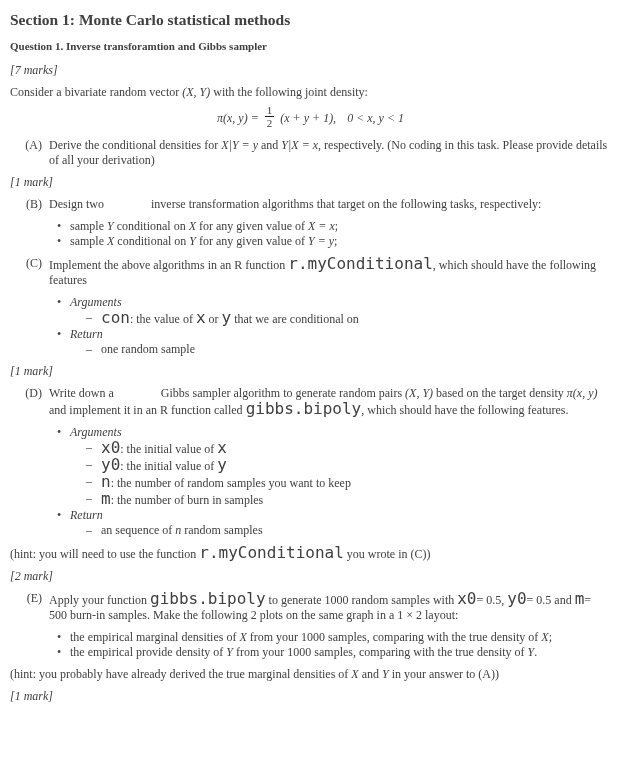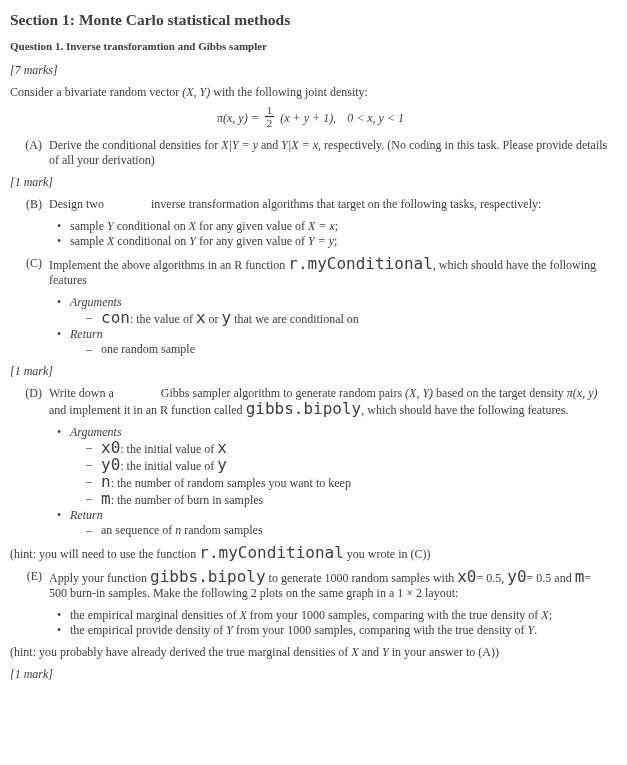--- a/index.html
+++ b/index.html
@@ -126,20 +126,21 @@
     <div class="b1">
       <span class="mk">•</span>
       <span class="body"><span class="r-i">Return</span></span>
     </div>
     <div class="b2">
       <span class="mk">–</span>
       <span class="body"><span class="r-n">an sequence of </span><span class="r-m">n</span><span class="r-n"> random samples</span></span>
     </div>
   </div>
   <div class="para"><span class="r-n">(hint: you will need to use the function </span><span class="r-c">r.myConditional</span><span class="r-n"> you wrote in (C))</span></div>
+  <div class="marks">[2 mark]</div>
 
   <div class="item">
     <span class="label">(E)</span>
     <span class="body"><span class="r-n">Apply your function </span><span class="r-c">gibbs.bipoly</span><span class="r-n"> to generate 1000 random samples with </span><span class="r-c">x0</span><span class="r-n">= 0.5, </span><span class="r-c">y0</span><span class="r-n">= 0.5 and </span><span class="r-c">m</span><span class="r-n">= 500 burn-in samples. Make the following 2 plots on the same graph in a 1 × 2 layout:</span></span>
   </div>
   <div class="list">
     <div class="b1">
       <span class="mk">•</span>
       <span class="body"><span class="r-n">the empirical marginal densities of </span><span class="r-m">X</span><span class="r-n"> from your 1000 samples, comparing with the true density of </span><span class="r-m">X</span><span class="r-n">;</span></span>
     </div>

